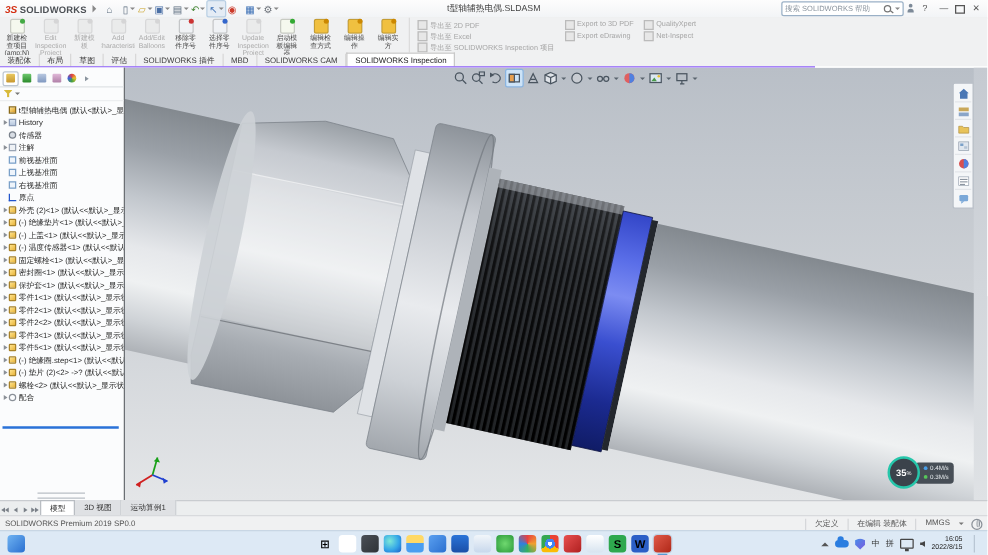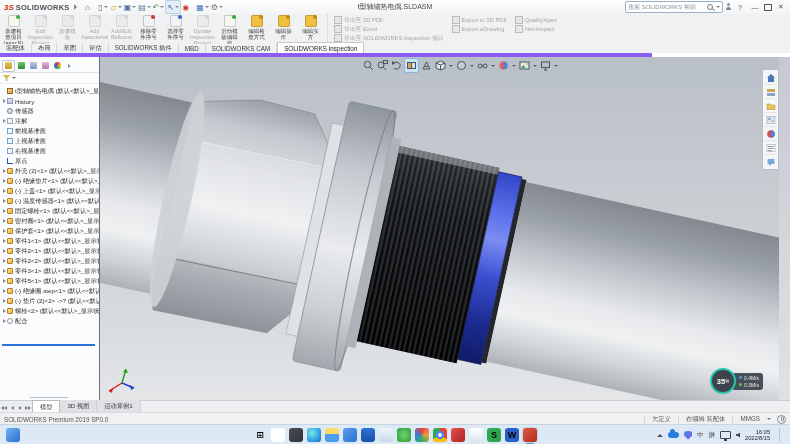--- a/index.html
+++ b/index.html
@@ -36,21 +36,21 @@
   #exports{display:flex;gap:8px;padding:2px 4px 0 6px;border-left:1px solid #dcdcdc;margin-left:3px}
   .exp-col{display:flex;flex-direction:column;gap:1px}
   .exp-item{display:flex;align-items:center;gap:2px;height:8px}
   .exp-ico{width:6px;height:6px;border:1px solid #bbb;background:#e7e7e7;flex:none}
   .exp-label{font-size:5.8px;color:#a6a6a6;white-space:nowrap}
   
   #tabsrow{position:absolute;left:0;top:44px;width:790px;height:9px;background:#f0f1f2;display:flex;align-items:flex-end;font-size:6.3px;color:#3c3c3c}
   .rtab{padding:1px 6px;border-right:1px solid #d8d8d8;height:8px;display:flex;align-items:center}
   .rtab.active{background:#fff;border:1px solid #c8c8c8;border-bottom:none;color:#222}
   
-  #main{position:absolute;left:0;top:53px;width:652px;height:347px;border-top:4px solid #8b5cf6;box-sizing:border-box}
+  #main{position:absolute;left:0;top:53px;width:652px;height:347px;border-top:1px solid #8b5cf6;box-sizing:border-box}
   
   #panel{position:absolute;left:0;top:0;width:100px;height:347px;background:#fbfcfd;border-right:1px solid #6b6f74;box-sizing:border-box;overflow:hidden}
   #panel-tabs{display:flex;align-items:center;gap:1px;height:13px;padding:2px 1px 0 2px;border-bottom:1px solid #e0e2e5}
   .ptab{width:11px;height:10px;display:flex;align-items:center;justify-content:center;border-radius:2px}
   .ptab.active{background:#fff;border:1px solid #bcc6d2}
   .pt-ico{width:7px;height:7px;border-radius:1px}
   .pt-wheel{border-radius:50%}
   .dbl-arrow{width:0;height:0;border-left:3px solid #8a949e;border-top:2.5px solid transparent;border-bottom:2.5px solid transparent}
   #filter-row{display:flex;align-items:center;gap:2px;height:10px;padding-left:3px;border-bottom:1px solid #eceef0}
   .funnel{width:7px;height:6px;background:#d8ba3a;clip-path:polygon(0 0,100% 0,62% 48%,62% 100%,38% 100%,38% 48%)}

